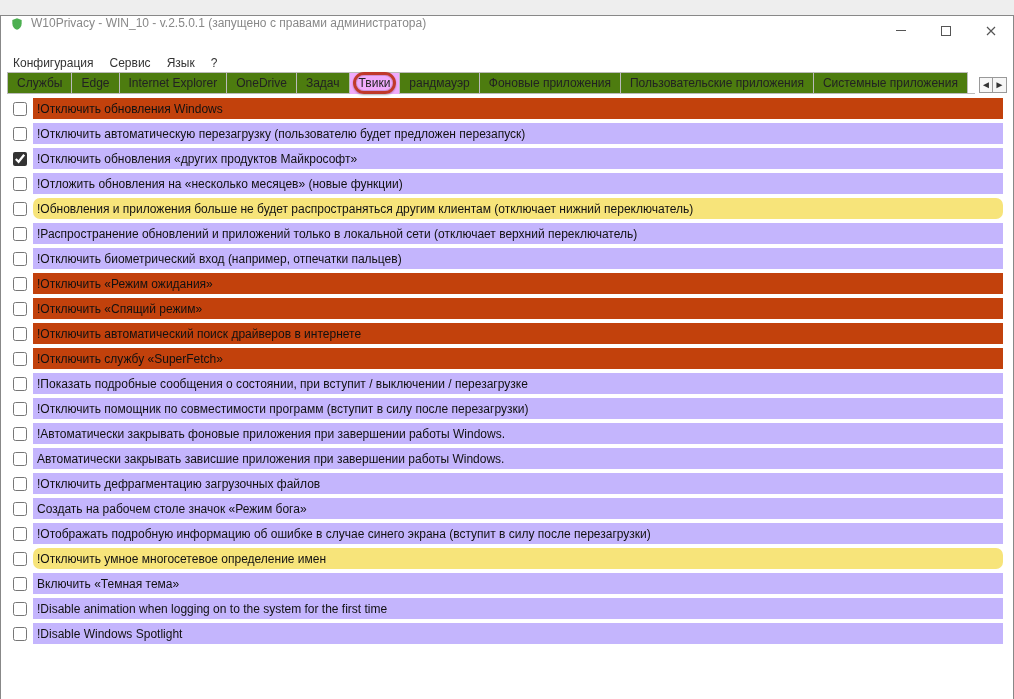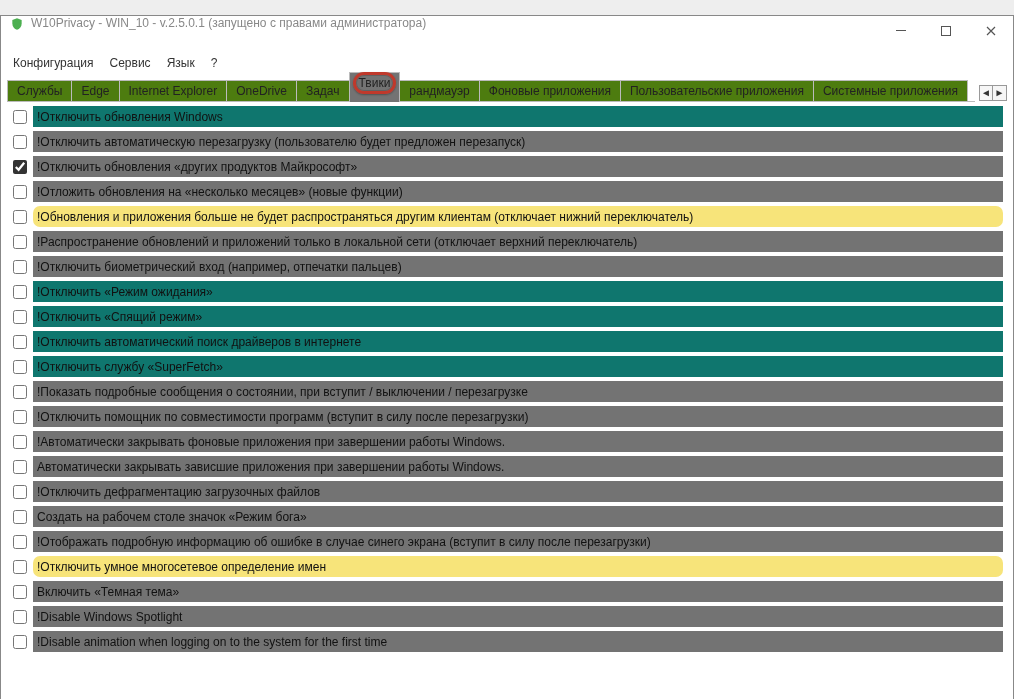--- a/index.html
+++ b/index.html
@@ -65,24 +65,24 @@
     border: 1px solid #bbb;
     border-bottom: none;
     background: #4d7c0f;
     margin-right: -1px;
     position: relative;
     cursor: default;
     white-space: nowrap;
     color: #222;
   }
   .tab.active {
-    background: #737373;
+    background: #f0abfc;
     z-index: 2;
     margin-bottom: -1px;
-    padding-bottom: 12px;
+    padding-bottom: 4px;
   }
   .tab-highlight {
     position: relative;
     display: inline-block;
   }
   .tab-highlight::after {
     content: "";
     position: absolute;
     left: -6px; right: -6px; top: -4px; bottom: -4px;
     border: 3px solid #c0392b;
@@ -137,22 +137,22 @@
   .row .label-cell {
     flex: 1;
     height: 21px;
     display: flex;
     align-items: center;
     padding-left: 4px;
     color: #111;
     overflow: hidden;
     white-space: nowrap;
   }
-  .c-red    { background: #0f766e; }
-  .c-green  { background: #737373; }
+  .c-red    { background: #c2410c; }
+  .c-green  { background: #c4b5fd; }
   .c-yellow { background: #f7e47a; border-radius: 7px; }
 </style>
 </head>
 <body>
 
 <div class="window">
 
   <div class="titlebar">
     <span class="app-icon">
       <svg width="14" height="14" viewBox="0 0 24 24">
@@ -324,24 +324,24 @@
         <div class="row">
           <div class="chk-cell">
             <input type="checkbox" style="">
           </div>
           <div class="label-cell c-green">Включить «Темная тема»</div>
         </div>
         <div class="row">
           <div class="chk-cell">
             <input type="checkbox" style="">
           </div>
+          <div class="label-cell c-green">!Disable animation when logging on to the system for the first time</div>
+        </div>
+        <div class="row">
+          <div class="chk-cell">
+            <input type="checkbox" style="">
+          </div>
           <div class="label-cell c-green">!Disable Windows Spotlight</div>
         </div>
-        <div class="row">
-          <div class="chk-cell">
-            <input type="checkbox" style="">
-          </div>
-          <div class="label-cell c-green">!Disable animation when logging on to the system for the first time</div>
-        </div>
       </div>
   </div>
 
 </div>
 
 </body></html>

